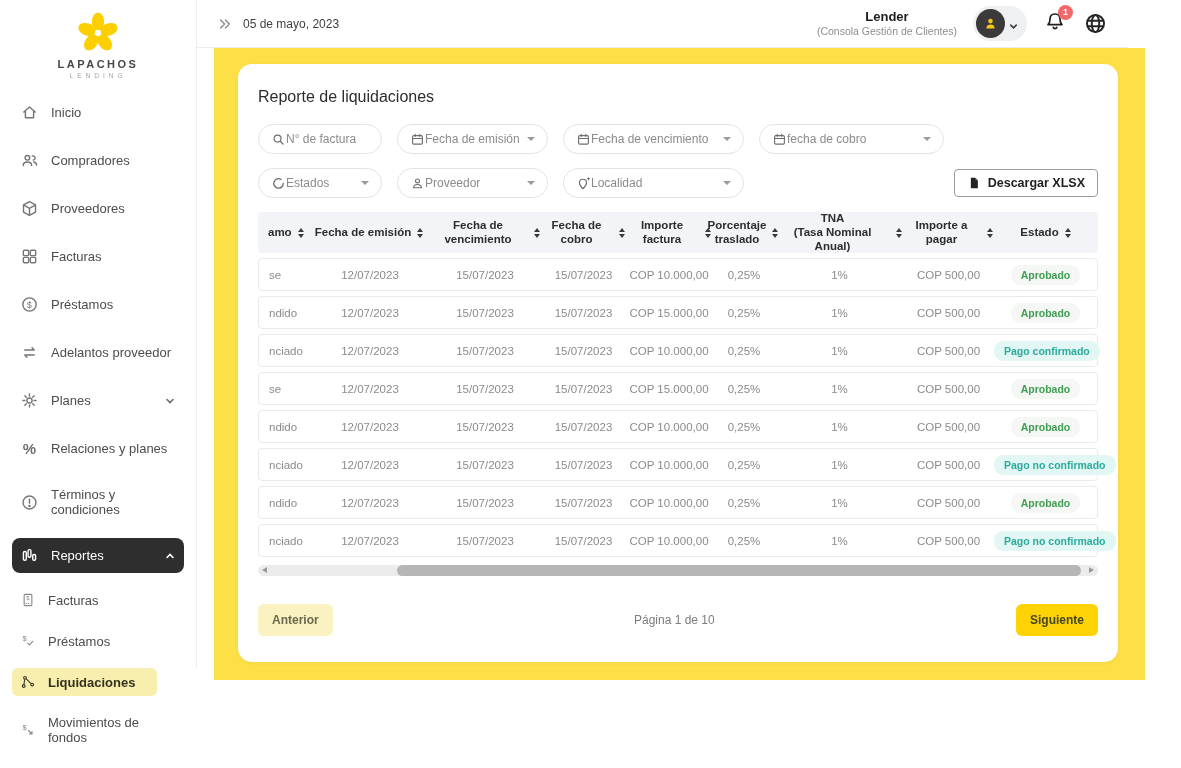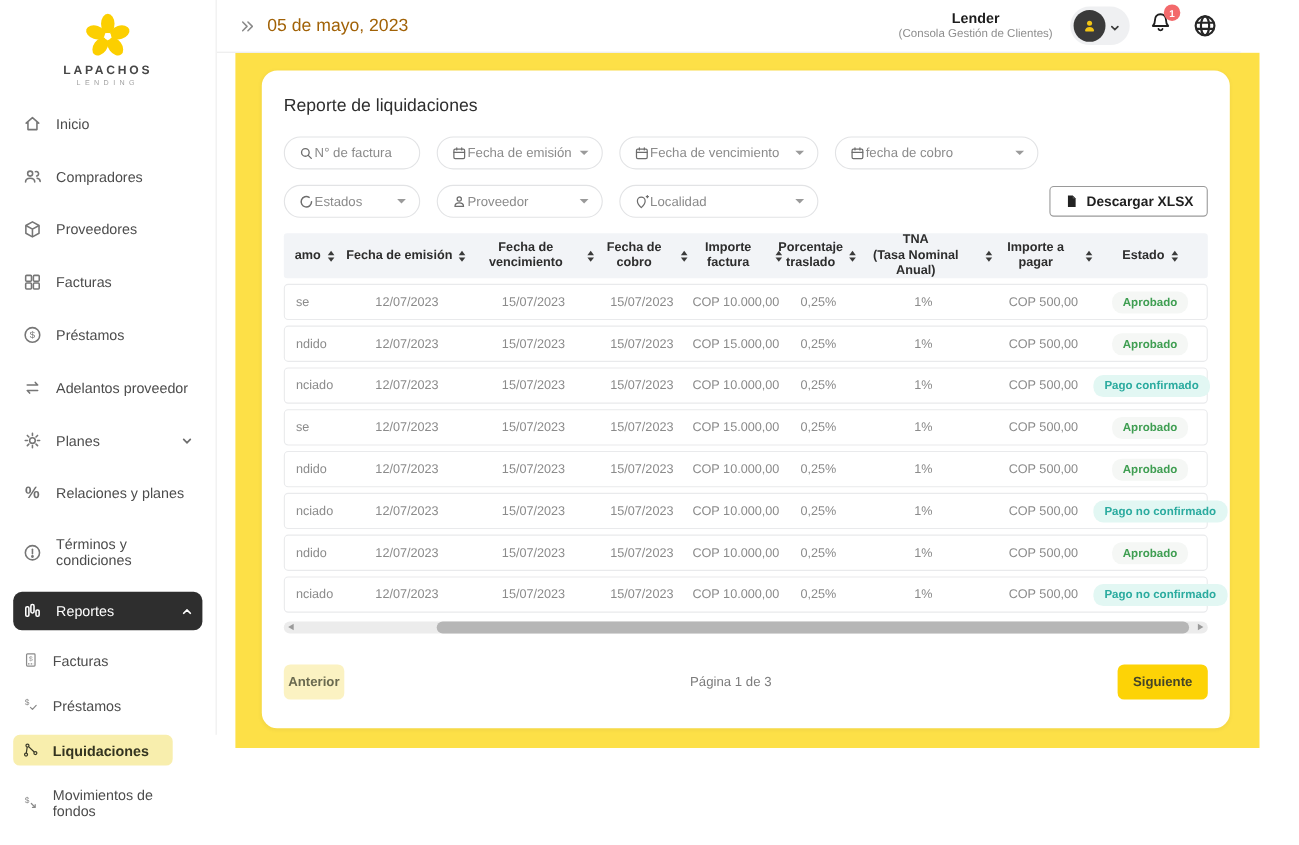--- a/index.html
+++ b/index.html
@@ -21,21 +21,21 @@
   .nav-item.active .nav-chev { color:#fff; }
   .sub-item { display:flex; align-items:center; gap:12px; padding:6px 8px; font-size:13px; color:#4c4c4c; border-radius:6px; cursor:pointer; }
   .sub-item .ni { width:16px; height:16px; color:#8a8a8a; flex:0 0 16px; }
   .sub-item.active { background:#f8eead; color:#33331f; font-weight:700; width:fit-content; padding-right:22px; }
   .sub-item.active .ni { color:#3c3c28; }
 
   
   .topbar { position:absolute; left:197px; top:0; width:931px; height:48px; background:#fff; border-bottom:1px solid #ececec;
             display:flex; align-items:center; padding:0 20px; z-index:2; }
   .collapse { width:16px; height:16px; color:#8a8a8a; cursor:pointer; display:flex; }
-  .topdate { font-size:16px; color:#a16207; margin-left:10px; }
+  .topdate { font-size:12px; color:#404040; margin-left:10px; }
   .top-right { margin-left:auto; display:flex; align-items:center; gap:16px; }
   .usertext { text-align:center; line-height:1.25; }
   .username { font-size:13px; font-weight:700; color:#1d1d1d; }
   .userrole { font-size:10.5px; color:#8e8e8e; }
   .avatar-pill { display:flex; align-items:center; gap:3px; background:#eff0f2; border-radius:18px; padding:3px 8px 3px 3px; cursor:pointer; }
   .avatar-circle { width:29px; height:29px; border-radius:50%; background:#3a3a3a; display:flex; align-items:center; justify-content:center; }
   .avatar-circle svg { width:17px; height:17px; }
   .pill-chev { width:11px; height:11px; color:#3c3c3c; }
   .bell-wrap { position:relative; cursor:pointer; }
   .bell-wrap svg { width:24px; height:24px; }
@@ -78,21 +78,21 @@
 
   
   .hscroll { position:relative; height:11px; margin-top:8px; background:#ececec; border-radius:6px; }
   .hthumb { position:absolute; left:16.5%; width:81.5%; top:0; height:11px; background:#b6b6b6; border-radius:6px; cursor:grab; }
   .harrow { position:absolute; top:2px; width:0; height:0; border-top:3.5px solid transparent; border-bottom:3.5px solid transparent; }
   .harrow.l { left:4px; border-right:5px solid #9a9a9a; }
   .harrow.r { right:4px; border-left:5px solid #9a9a9a; }
 
   
   .pager { display:flex; align-items:center; margin-top:28px; }
-  .pg-prev { background:#fbf2c2; color:#6a6a50; border:none; border-radius:6px; padding:9px 4px; font-size:12px; font-weight:700; cursor:pointer; font-family:inherit; }
+  .pg-prev { background:#fbf2c2; color:#6a6a50; border:none; border-radius:6px; padding:9px 14px; font-size:12px; font-weight:700; cursor:pointer; font-family:inherit; }
   .pg-label { flex:1; text-align:center; font-size:12px; color:#7c7c7c; }
   .pg-next { background:#fdd306; color:#454527; border:none; border-radius:6px; padding:9px 14px; font-size:12px; font-weight:700; cursor:pointer; font-family:inherit; }
 </style>
 </head>
 <body>
 
 <div class="app">
 
   <aside class="sidebar">
     <div class="logo">
@@ -545,18 +545,18 @@
       </div>
 
       <div class="hscroll">
         <span class="harrow l"></span>
         <div class="hthumb"></div>
         <span class="harrow r"></span>
       </div>
 
       <div class="pager">
         <button class="pg-prev">Anterior</button>
-        <span class="pg-label">Página 1 de 3</span>
+        <span class="pg-label">Página 1 de 10</span>
         <button class="pg-next">Siguiente</button>
       </div>
     </section>
   </main>
 </div>
 
 </body></html>

